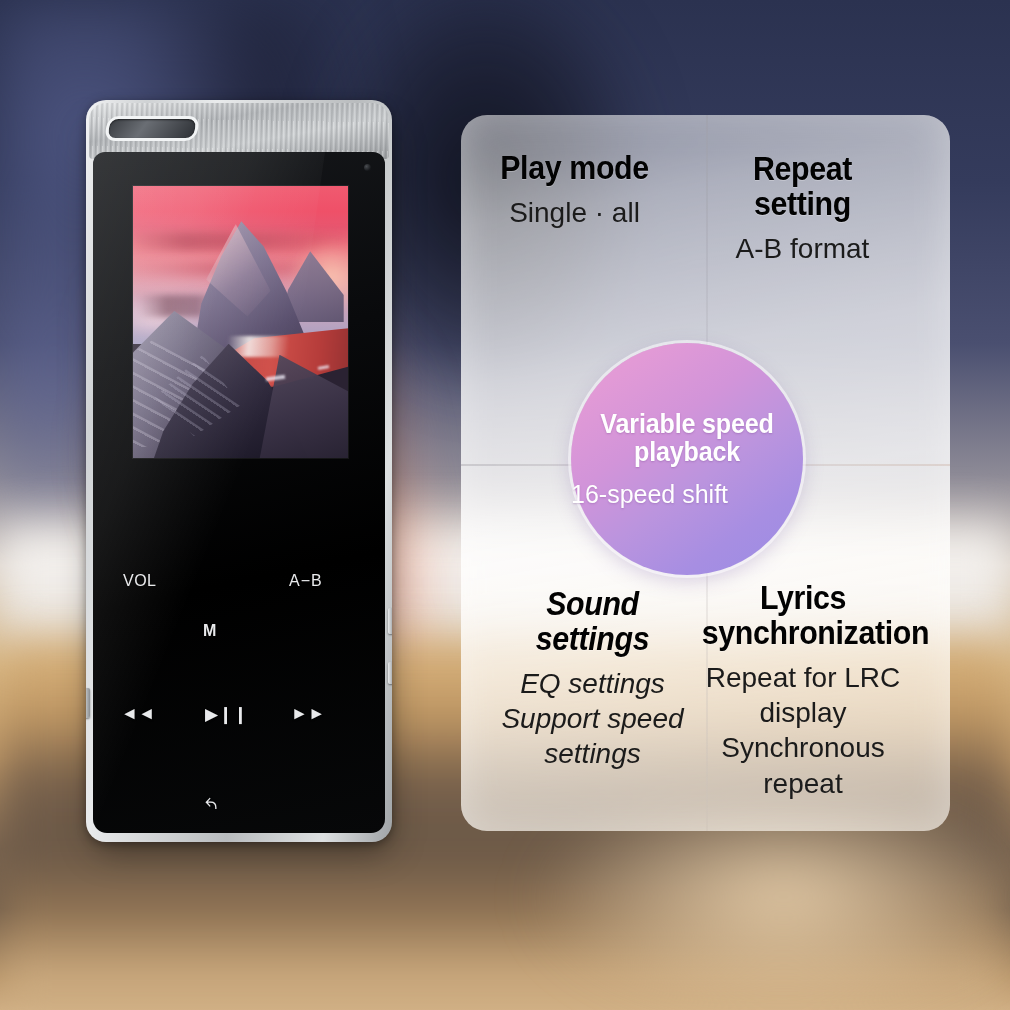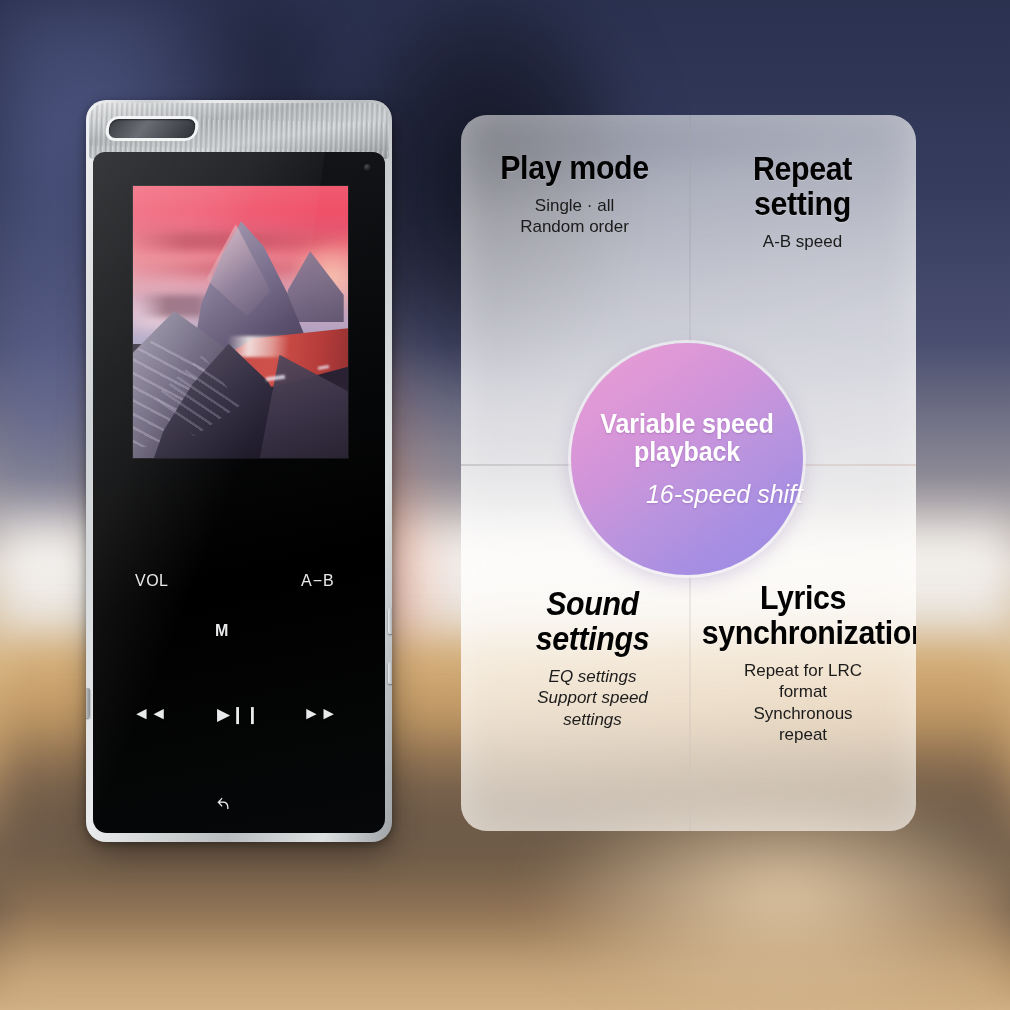--- a/index.html
+++ b/index.html
@@ -254,21 +254,20 @@
 
   
   .key {
     position: absolute;
     color: #e9eaec;
     font-size: 16px;
     letter-spacing: .5px;
     white-space: nowrap;
     text-shadow: 0 1px 2px rgba(0,0,0,.8);
     user-select: none;
-    margin-left: 12px;
   }
   .key-vol { left: 30px; top: 420px; }
   .key-ab  { left: 196px; top: 420px; letter-spacing: 1px; }
   .key-m   { left: 110px; top: 470px; font-weight: bold; }
   .key-prev { left: 28px; top: 552px; font-size: 17px; }
   .key-play { left: 112px; top: 552px; font-size: 17px; }
   .key-next { left: 198px; top: 552px; font-size: 17px; }
   .key-back { left: 112px; top: 640px; font-size: 22px; transform: scaleX(-1) rotate(180deg); }
 
   .side-btn {
@@ -291,20 +290,21 @@
       rgba(255,255,255,.42) 0%,
       rgba(255,255,255,.60) 14%,
       rgba(255,255,255,.74) 34%,
       rgba(255,255,255,.80) 52%,
       rgba(255,253,250,.76) 70%,
       rgba(255,250,242,.66) 86%,
       rgba(255,248,238,.56) 100%);
     backdrop-filter: blur(6px);
     box-shadow: inset 0 0 40px rgba(255,255,255,.35);
     overflow: hidden;
+    padding-left: 34px;
   }
   .panel-divider-v {
     position: absolute;
     left: 50%; top: 0; width: 2px; height: 100%;
     background: linear-gradient(180deg, rgba(160,160,170,.55) 0%, rgba(190,190,200,.35) 38%, rgba(200,195,195,.28) 62%, rgba(205,195,185,.40) 100%);
   }
   .panel-divider-h {
     position: absolute;
     left: 0; top: 48.8%; width: 100%; height: 2px;
     background: linear-gradient(90deg, rgba(175,172,178,.50) 0%, rgba(196,192,196,.38) 45%, rgba(208,186,176,.48) 100%);
@@ -315,21 +315,21 @@
     font-weight: bold;
     font-size: 33px;
     line-height: 1.06;
     color: #020202;
     letter-spacing: -.4px;
     transform: scaleX(.92);
     margin-bottom: 9px;
     text-shadow: 0 1px 0 rgba(255,255,255,.25);
   }
   .q-body {
-    font-size: 17px;
+    font-size: 28px;
     line-height: 1.26;
     color: #1b1b1b;
     font-weight: 400;
   }
 
   #quad-play   { left: 6px;   top: 36px;  width: 215px; }
   #quad-repeat { left: 234px; top: 37px;  width: 215px; }
   #quad-sound  { left: 24px;   top: 472px; width: 215px; font-style: italic; }
   #quad-lyrics { left: 232px; top: 466px; width: 220px; }
 
@@ -338,41 +338,40 @@
     position: absolute;
     left: 571px; top: 343px;
     width: 232px; height: 232px;
     border-radius: 50%;
     background: linear-gradient(145deg,
       #e89ed4 0%, #e29ad6 16%, #d294d9 38%,
       #bb94de 58%, #a78ee2 78%, #9a8ce4 100%);
     box-shadow: 0 0 0 3px rgba(255,255,255,.55), 0 6px 20px rgba(120,90,160,.28);
     display: flex;
     flex-direction: column;
-    align-items: flex-end;
+    align-items: flex-start;
     justify-content: center;
     text-align: center;
   }
   .c-title {
     font-weight: bold;
     font-size: 27px;
     line-height: 1.04;
     color: #fff;
     letter-spacing: -.2px;
     transform: scaleX(.93);
     text-shadow: 0 1px 2px rgba(120,70,140,.35);
     padding: 0 10px;
   }
   .c-sub {
     font-size: 25px;
     line-height: 1.15;
     color: #fff;
     margin-top: 14px;
     text-shadow: 0 1px 2px rgba(120,70,140,.3);
-    font-style: italic;
   }
 </style>
 </head>
 <body>
 
 <div id="stage">
 
   <div class="bg-layer bg-base"></div>
   <div class="bg-layer bg-suit-left"></div>
   <div class="bg-layer bg-dark-mass"></div>
@@ -430,39 +429,38 @@
     </div>
   </div>
 
   <div id="panel">
     <div class="panel-divider-v"></div>
     <div class="panel-divider-h"></div>
 
     <div class="quad" id="quad-play">
       <div class="q-title">Play mode</div>
       <div class="q-body">Single · all</div>
-      <div class="q-body">Random order</div>
     </div>
 
     <div class="quad" id="quad-repeat">
       <div class="q-title">Repeat setting</div>
-      <div class="q-body">A-B speed</div>
+      <div class="q-body">A-B format</div>
     </div>
 
     <div class="quad" id="quad-sound">
       <div class="q-title">Sound settings</div>
       <div class="q-body">EQ settings</div>
       <div class="q-body">Support speed</div>
       <div class="q-body">settings</div>
     </div>
 
     <div class="quad" id="quad-lyrics">
       <div class="q-title">Lyrics synchronization</div>
       <div class="q-body">Repeat for LRC</div>
-      <div class="q-body">format</div>
+      <div class="q-body">display</div>
       <div class="q-body">Synchronous</div>
       <div class="q-body">repeat</div>
     </div>
   </div>
 
   <div id="circle">
     <div class="c-title">Variable speed playback</div>
     <div class="c-sub">16-speed shift</div>
   </div>
 

